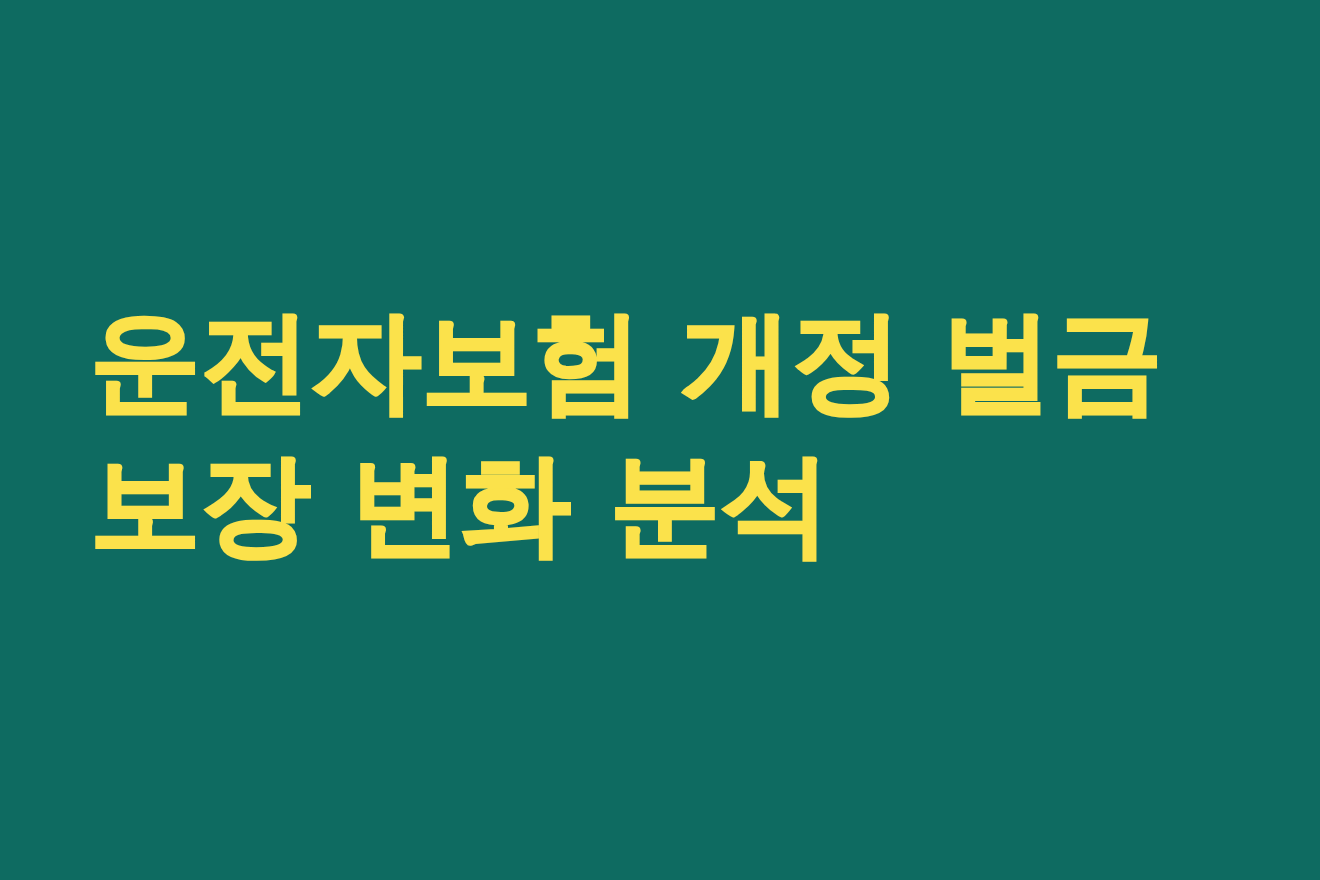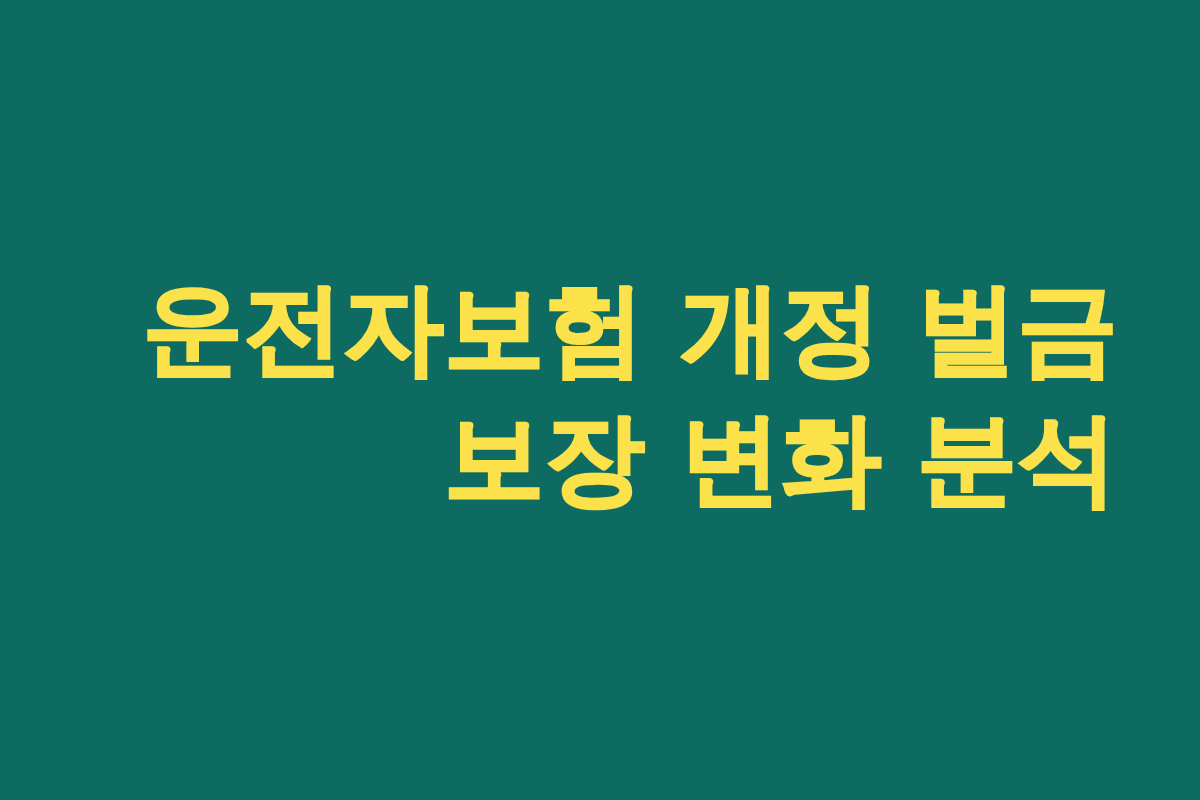--- a/index.html
+++ b/index.html
@@ -27,21 +27,21 @@
     justify-content: center;
     overflow: hidden;
   }
 
   
   .headline-block {
     
     width: 1036px;
     margin: 12px;
     padding: 0;
-    text-align: right;
+    text-align: left;
     
     transform: translateY(-6px);
   }
 
   .headline-text {
     display: block;
     margin: 0;
     padding: 0;
     font-family: "DejaVu Sans", sans-serif;
     font-size: 100px;

